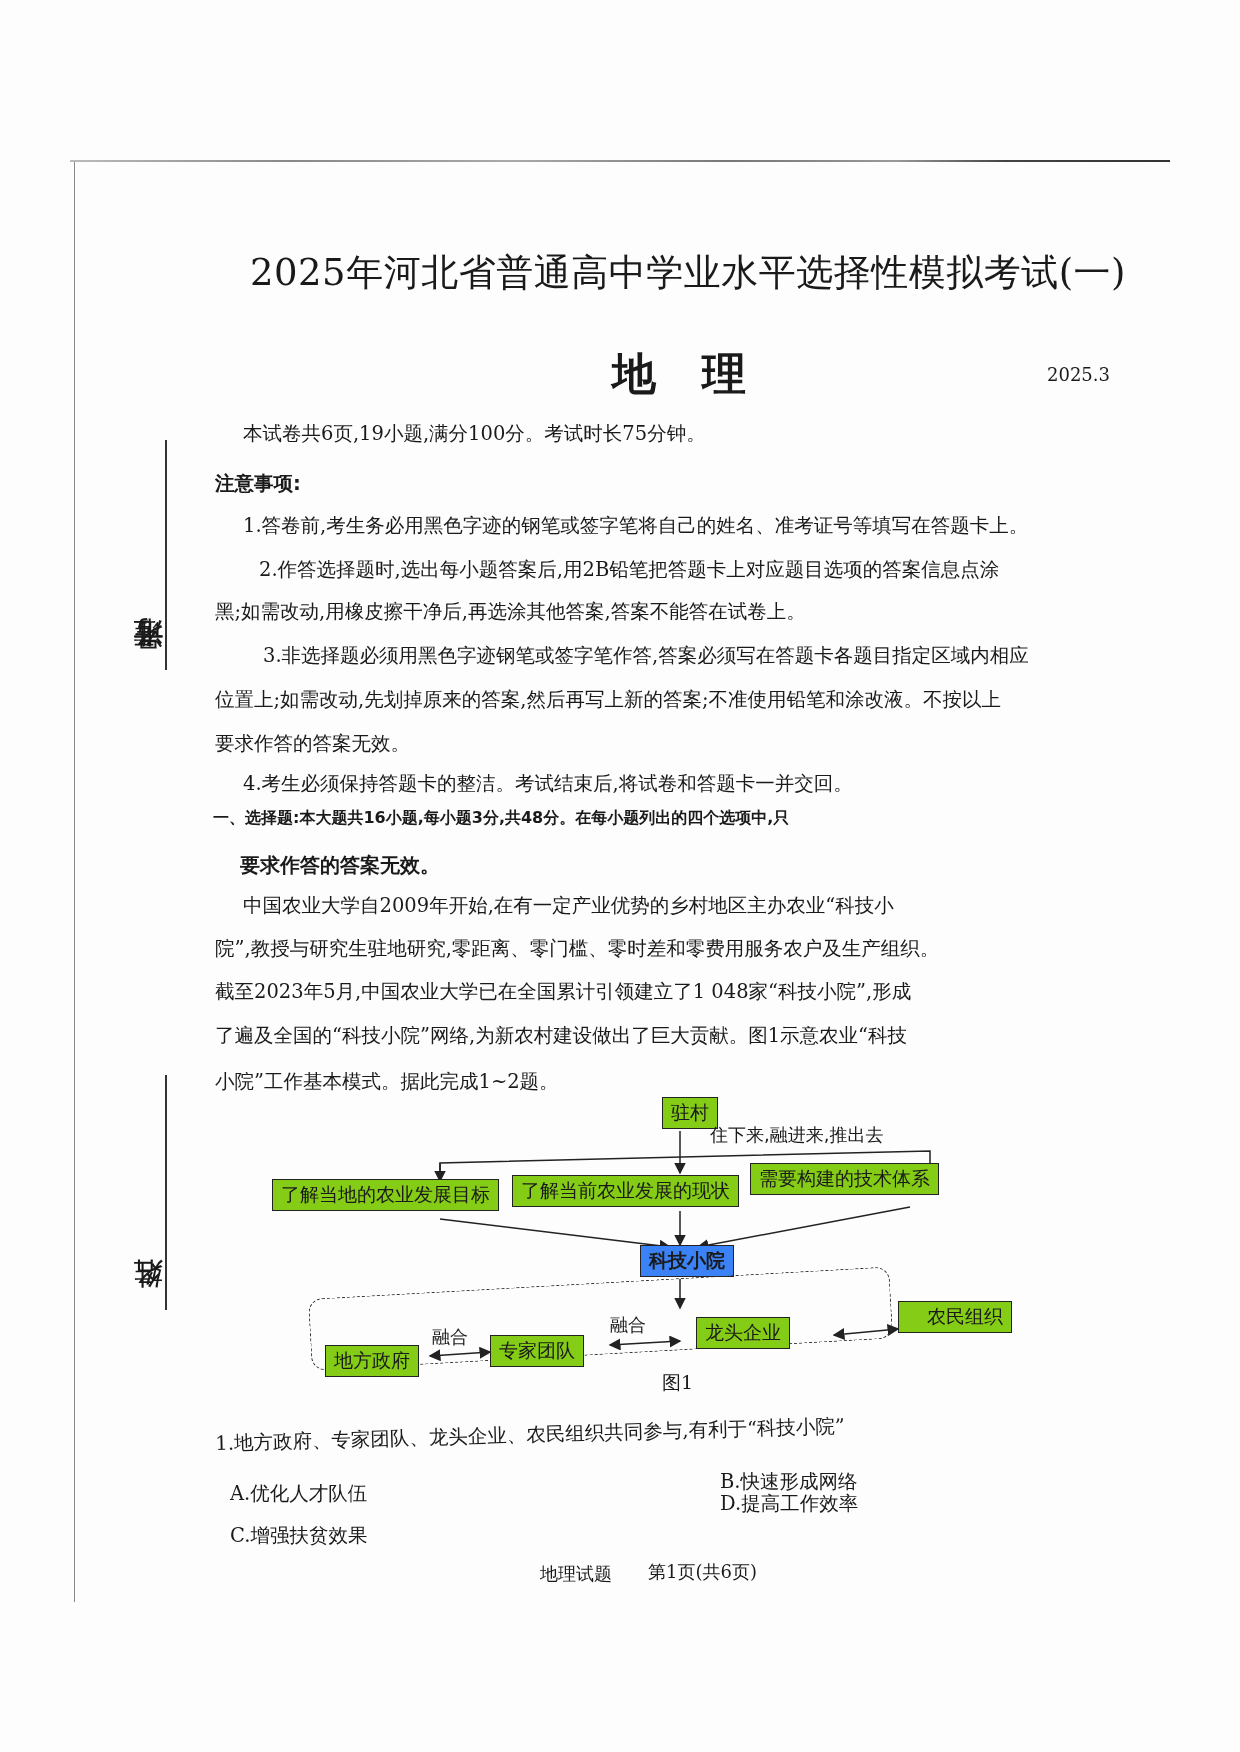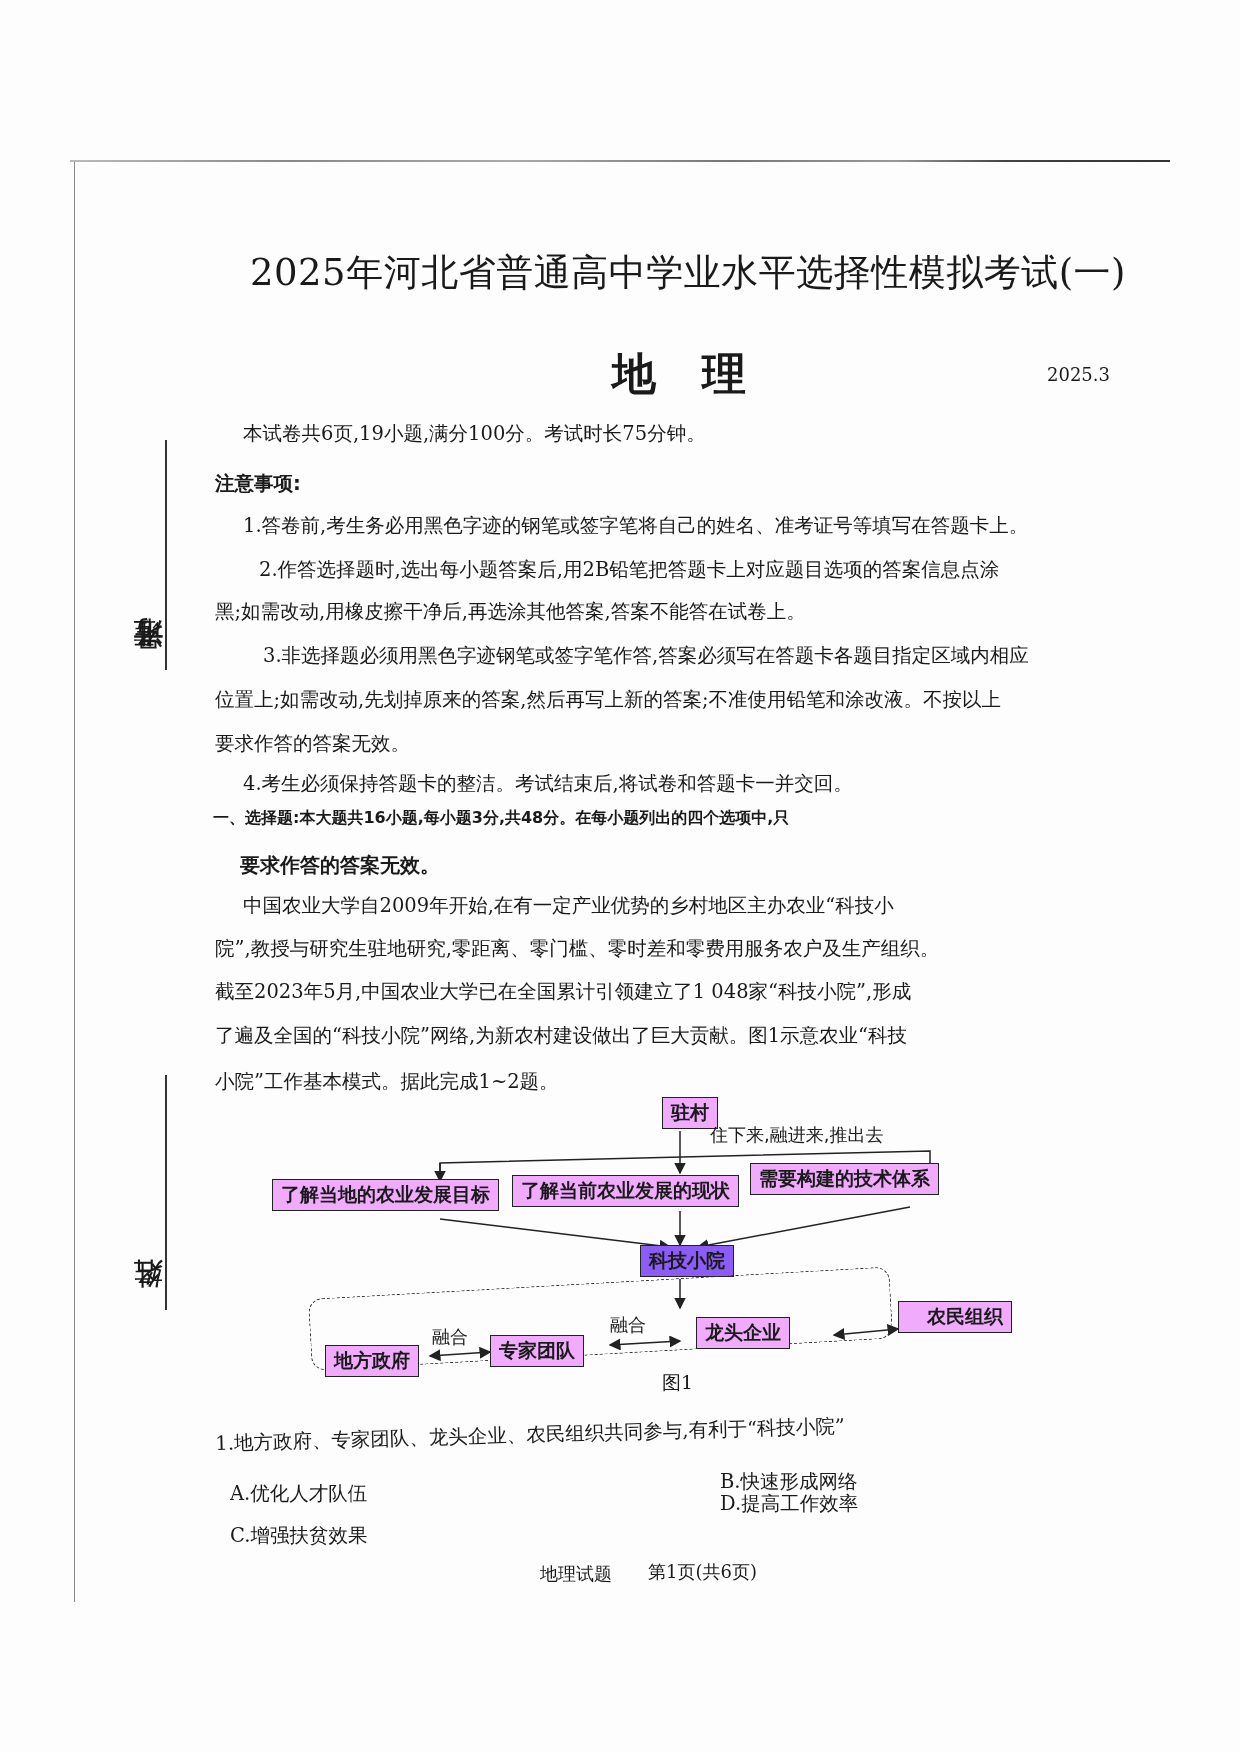--- a/index.html
+++ b/index.html
@@ -27,24 +27,24 @@
     
     .margin-label {
       position: absolute; font-size: 30px; writing-mode: vertical-rl; transform: rotate(180deg);
       font-family: "DejaVu Sans", sans-serif;
     }
     .margin-line { position: absolute; width: 1.5px; background: #333; }
 
     
     .diagram { position: absolute; left: 290px; top: 1095px; width: 760px; height: 300px; }
     .node {
-      position: absolute; border: 1.5px solid #222; background: #f0abfc; padding: 2px 8px;
-      font-family: "DejaVu Sans", sans-serif; font-size: 19px; white-space: nowrap; font-weight: bold;
+      position: absolute; border: 1.5px solid #222; background: #84cc16; padding: 2px 8px;
+      font-family: "DejaVu Sans", sans-serif; font-size: 19px; white-space: nowrap;
     }
-    .node.core { background: #8b5cf6; font-weight: bold; }
+    .node.core { background: #3b82f6; font-weight: bold; }
     .edge-label { position: absolute; font-family: "DejaVu Sans", sans-serif; font-size: 18px; white-space: nowrap; }
     .group-box {
       position: absolute; border: 1.5px dashed #333; border-radius: 14px;
     }
     .fig-caption { position: absolute; font-size: 19px; }
   </style>
 </head>
 <body>
 
 <div class="top-rule"></div>

